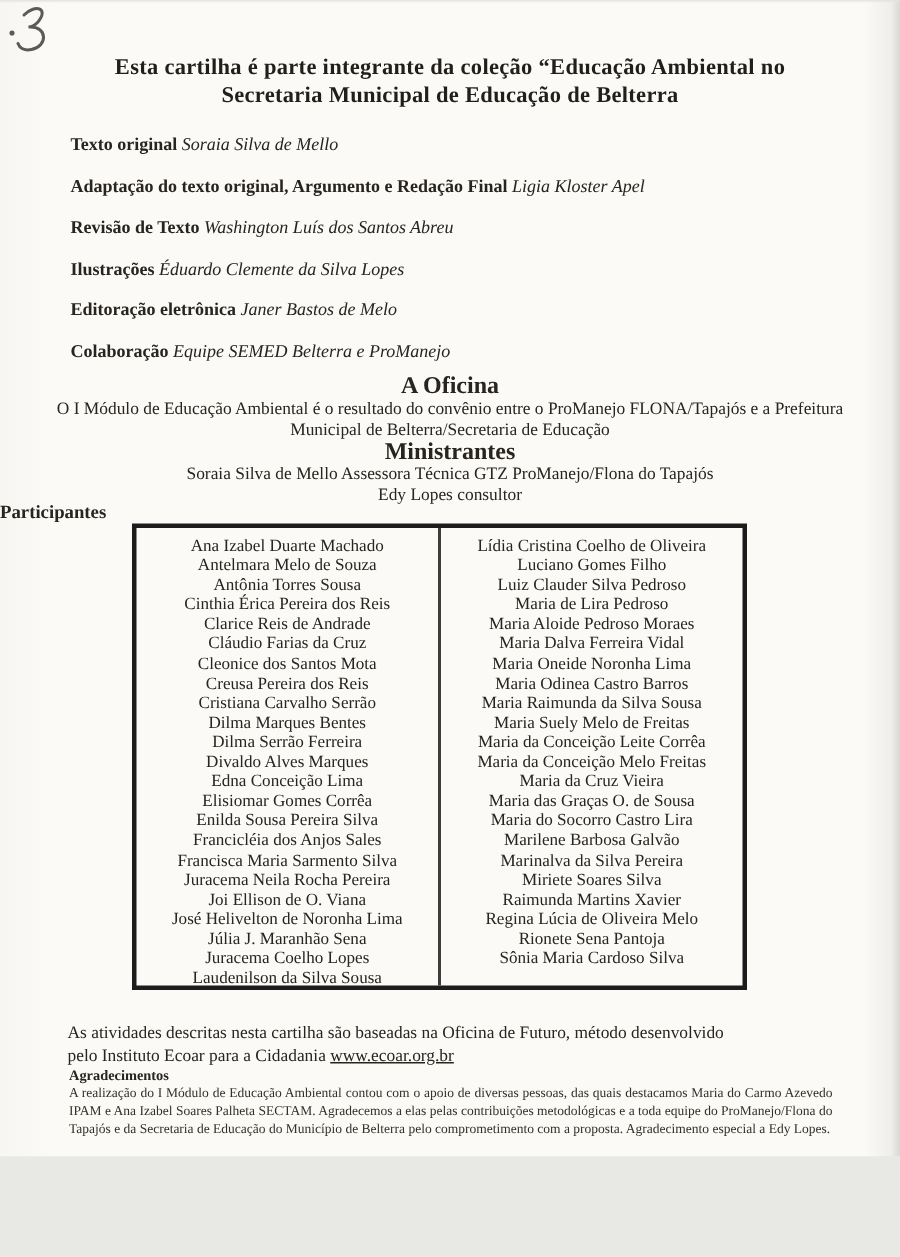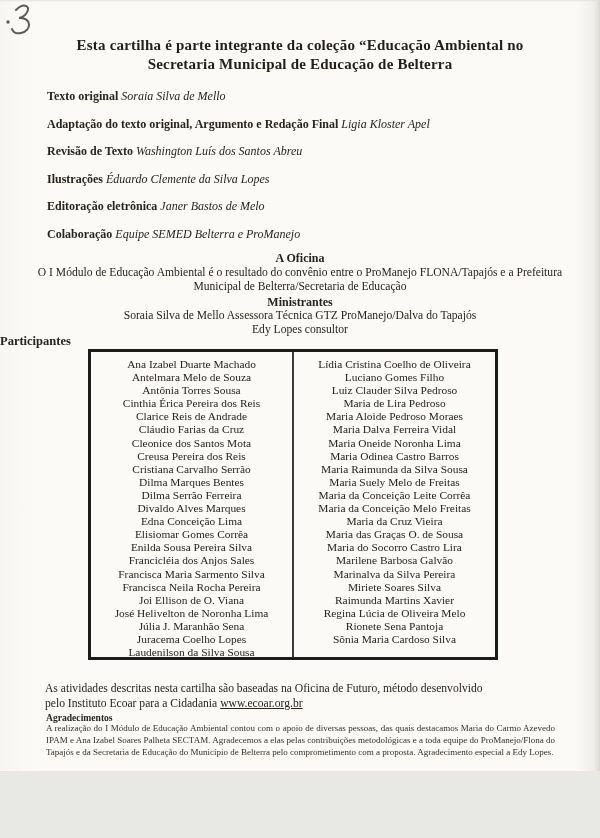--- a/index.html
+++ b/index.html
@@ -10,21 +10,21 @@
     color:#28241f;overflow:hidden;text-decoration:underline;
   }
   .hw{position:absolute;top:1px;left:2px;}
   .title{position:absolute;top:36px;left:48px;width:504px;text-align:center;
     font-weight:bold;font-size:15px;line-height:18.5px;letter-spacing:.2px;color:#221f1b;}
   .credits{position:absolute;top:90px;left:47px;right:40px;font-size:12px;}
   .credit-row{margin-bottom:15px;line-height:12.5px;}
   .cl{font-weight:bold;}
   .cv{font-style:italic;}
   .oficina{position:absolute;top:251px;left:30px;width:540px;text-align:center;font-size:11.6px;line-height:13.5px;}
-  .sec-heading{font-weight:bold;font-size:12px;line-height:14px;}
+  .sec-heading{font-weight:bold;font-size:16px;line-height:14px;}
   .oficina .body{margin:1px 0 2px 0;}
   .min-head{margin-top:2px;}
   .participantes-heading{position:absolute;top:334px;left:0;width:100%;text-align:left;
     font-weight:bold;font-size:12.5px;}
   .pbox{position:absolute;top:349px;left:88px;width:410px;height:311px;
     border:3px solid #1c1c1c;box-sizing:border-box;display:flex;background:transparent;}
   .pcol{flex:1 1 50%;text-align:center;padding-top:6px;font-size:11.4px;line-height:13.1px;}
   .pcol.right{border-left:2px solid #3d3d3d;}
   .note{position:absolute;top:670px;left:45px;width:510px;
     font-size:11.6px;line-height:14.5px;margin-top:12px;}
@@ -63,21 +63,21 @@
     </div>
 
   <div class="oficina">
     <div class="sec-heading">A Oficina</div>
     <div class="body">
         <div>O I Módulo de Educação Ambiental é o resultado do convênio entre o ProManejo FLONA/Tapajós e a Prefeitura</div>
         <div>Municipal de Belterra/Secretaria de Educação</div>
       </div>
     <div class="sec-heading min-head">Ministrantes</div>
     <div>
-        <div>Soraia Silva de Mello  Assessora Técnica GTZ ProManejo/Dalva do Tapajós</div>
+        <div>Soraia Silva de Mello  Assessora Técnica GTZ ProManejo/Flona do Tapajós</div>
         <div>Edy Lopes  consultor</div>
       </div>
   </div>
 
   <div class="participantes-heading">Participantes</div>
 
   <div class="pbox">
     <div class="pcol left">
         <div class="pname">Ana Izabel Duarte Machado</div>
         <div class="pname">Antelmara Melo de Souza</div>
@@ -89,21 +89,21 @@
         <div class="pname">Creusa Pereira dos Reis</div>
         <div class="pname">Cristiana Carvalho Serrão</div>
         <div class="pname">Dilma Marques Bentes</div>
         <div class="pname">Dilma Serrão Ferreira</div>
         <div class="pname">Divaldo Alves Marques</div>
         <div class="pname">Edna Conceição Lima</div>
         <div class="pname">Elisiomar Gomes Corrêa</div>
         <div class="pname">Enilda Sousa Pereira Silva</div>
         <div class="pname">Francicléia dos Anjos Sales</div>
         <div class="pname">Francisca Maria Sarmento Silva</div>
-        <div class="pname">Francisca Neila Rocha Pereira</div>
+        <div class="pname">Juracema Neila Rocha Pereira</div>
         <div class="pname">Joi Ellison de O. Viana</div>
         <div class="pname">José Helivelton de Noronha Lima</div>
         <div class="pname">Júlia J. Maranhão Sena</div>
         <div class="pname">Juracema Coelho Lopes</div>
         <div class="pname">Laudenilson da Silva Sousa</div>
       </div>
     <div class="pcol right">
         <div class="pname">Lídia Cristina Coelho de Oliveira</div>
         <div class="pname">Luciano Gomes Filho</div>
         <div class="pname">Luiz Clauder Silva Pedroso</div>

